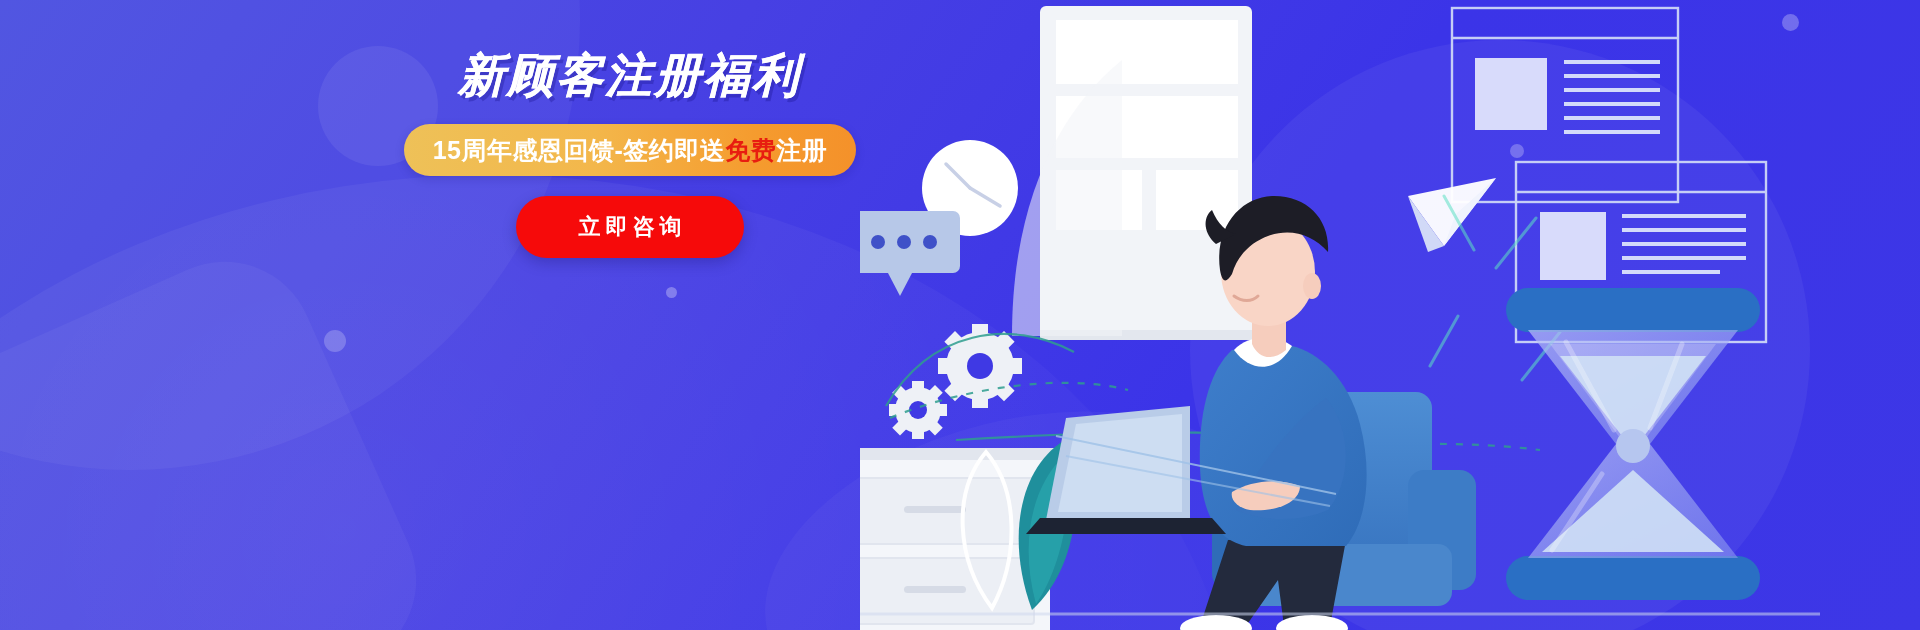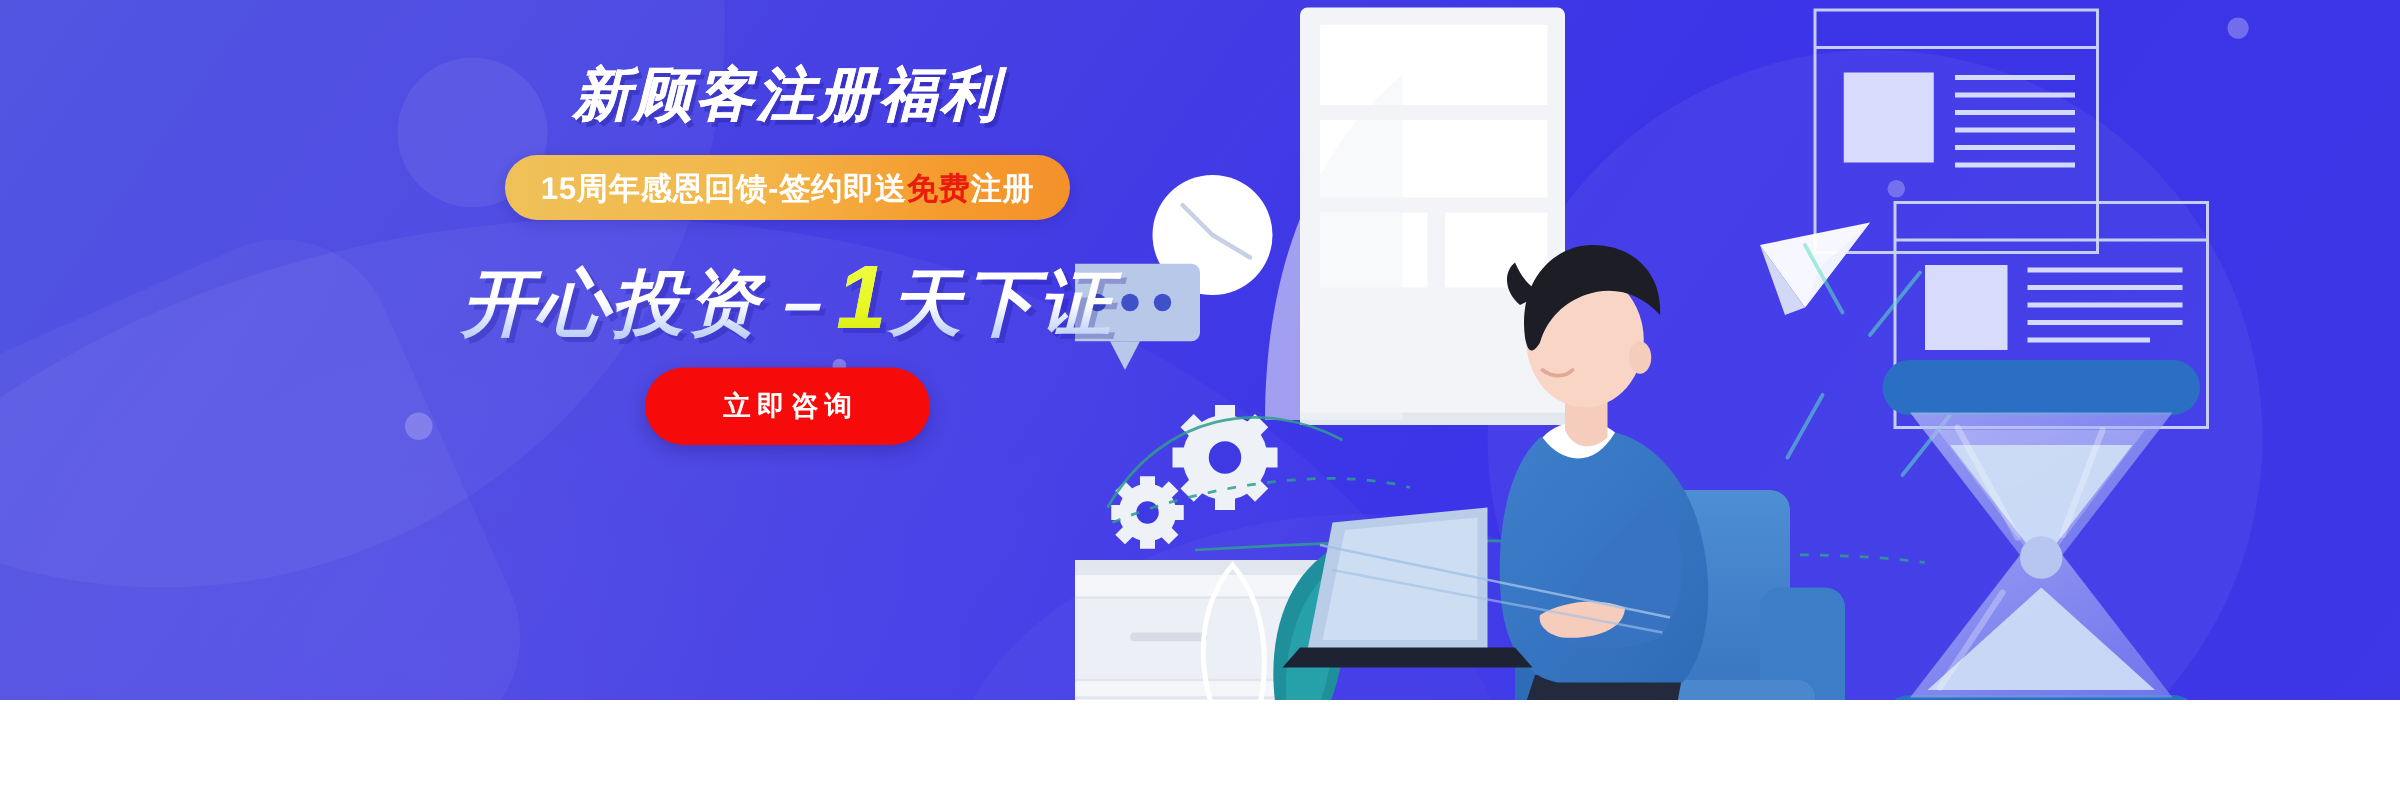--- a/index.html
+++ b/index.html
@@ -5,21 +5,21 @@
   html, body {
     margin: 0;
     padding: 0;
     background: #ffffff;
   }
   * { box-sizing: border-box; }
 
   .banner {
     position: relative;
     width: 1920px;
-    height: 560px;
+    height: 630px;
     overflow: hidden;
     font-family: "Liberation Sans", "DejaVu Sans", sans-serif;
     background: linear-gradient(125deg, #4a4fe0 0%, #4740e3 32%, #3b34e8 62%, #3d37e6 100%);
   }
 
   
   .bg-layer { position: absolute; inset: 0; overflow: hidden; }
 
   .blob-big {
     position: absolute;
@@ -403,20 +403,19 @@
 
   <div class="copy">
 
     <div class="eyebrow">新顾客注册福利</div>
 
 
     <div class="pill">
       <span class="pill-text"><span>15周年感恩回馈-签约即送</span><span class="pill-hl">免费</span><span>注册</span></span>
     </div>
 
-    <div class="tagline"><span>开心投资－</span><span class="tag-num">1</span><span>天下证</span></div>
 
     <button class="cta">
       <span class="cta-text">立即咨询</span>
     </button>
 
   </div>
 </div>
 
 </body></html>

